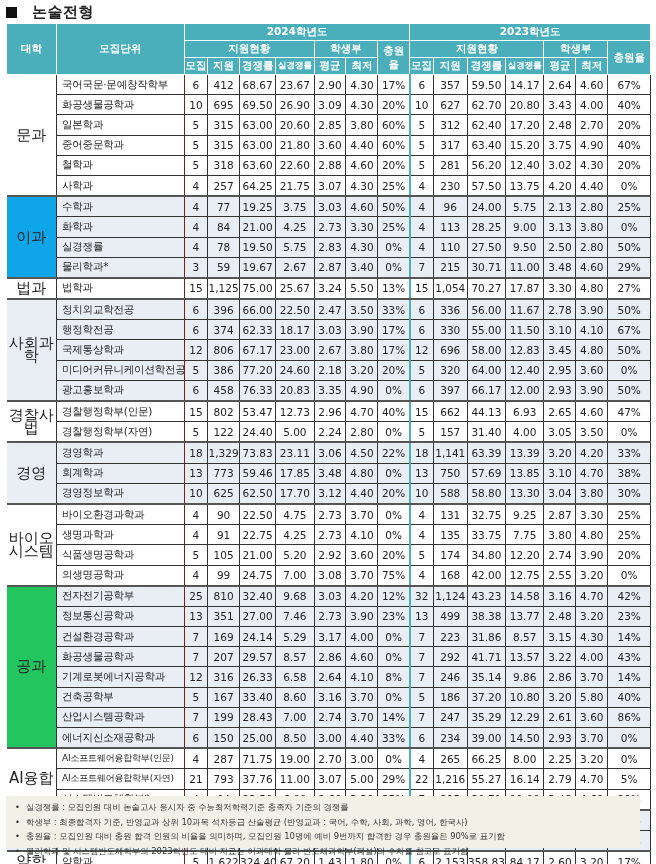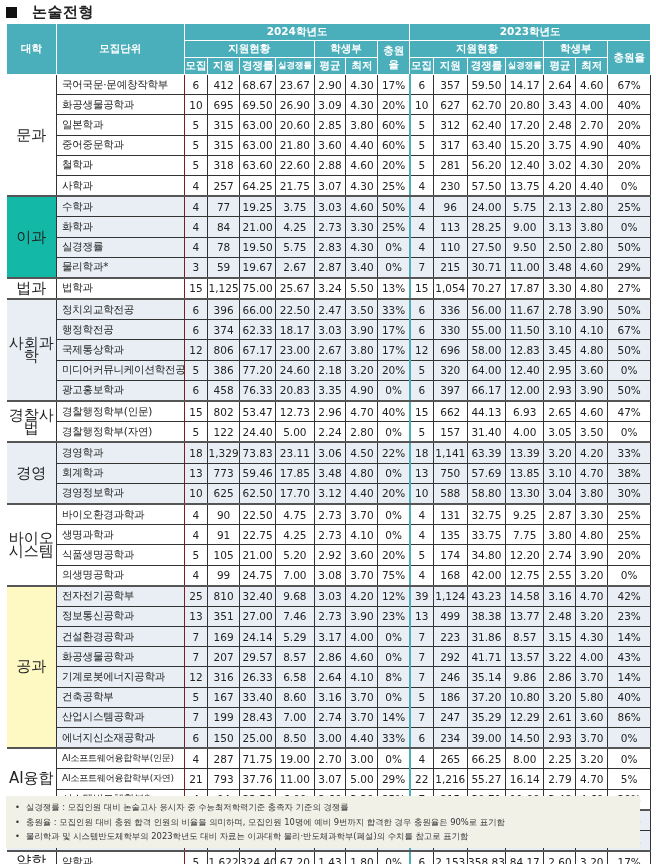--- a/index.html
+++ b/index.html
@@ -177,21 +177,21 @@
         <td>25%</td>
         <td class="sep">4</td>
         <td>230</td>
         <td>57.50</td>
         <td>13.75</td>
         <td>4.20</td>
         <td>4.40</td>
         <td>0%</td>
       </tr>
       <tr class="alt">
-        <td rowspan="4" class="college" style="white-space: pre-line; line-height: 13px; background: #14b8a6; border-bottom: 2px solid rgb(85, 85, 85);">이과</td>
+        <td rowspan="4" class="college" style="white-space: pre-line; line-height: 13px; background: #0ea5e9; border-bottom: 2px solid rgb(85, 85, 85);">이과</td>
         <td class="name namecol">수학과</td>
         <td>4</td>
         <td>77</td>
         <td>19.25</td>
         <td>3.75</td>
         <td>3.03</td>
         <td>4.60</td>
         <td>50%</td>
         <td class="sep">4</td>
         <td>96</td>
@@ -507,30 +507,30 @@
         <td>75%</td>
         <td class="sep">4</td>
         <td>168</td>
         <td>42.00</td>
         <td>12.75</td>
         <td>2.55</td>
         <td>3.20</td>
         <td>0%</td>
       </tr>
       <tr class="alt">
-        <td rowspan="8" class="college" style="white-space: pre-line; line-height: 13px; background: #fef9c3; border-bottom: 2px solid rgb(85, 85, 85);">공과</td>
+        <td rowspan="8" class="college" style="white-space: pre-line; line-height: 13px; background: #22c55e; border-bottom: 2px solid rgb(85, 85, 85);">공과</td>
         <td class="name namecol">전자전기공학부</td>
         <td>25</td>
         <td>810</td>
         <td>32.40</td>
         <td>9.68</td>
         <td>3.03</td>
         <td>4.20</td>
         <td>12%</td>
-        <td class="sep">39</td>
+        <td class="sep">32</td>
         <td>1,124</td>
         <td>43.23</td>
         <td>14.58</td>
         <td>3.16</td>
         <td>4.70</td>
         <td>42%</td>
       </tr>
       <tr class="alt">
         <td class="name namecol">정보통신공학과</td>
         <td>13</td>
@@ -754,16 +754,17 @@
         <td>2.60</td>
         <td>3.20</td>
         <td>17%</td>
       </tr>
     </tbody>
 </table>
 
 <div class="notes">
   <ul>
     <li>실경쟁률 : 모집인원 대비 논술고사 응시자 중 수능최저학력기준 충족자 기준의 경쟁률</li>
+    <li>학생부 : 최종합격자 기준, 반영교과 상위 10과목 석차등급 산술평균 (반영교과 : 국어, 수학, 사회, 과학, 영어, 한국사)</li>
     <li>충원율 : 모집인원 대비 충원 합격 인원의 비율을 의미하며, 모집인원 10명에 예비 9번까지 합격한 경우 충원율은 90%로 표기함</li>
     <li>물리학과 및 시스템반도체학부의 2023학년도 대비 자료는 이과대학 물리·반도체과학부(폐설)의 수치를 참고로 표기함</li>
   </ul>
 </div>
 
 </body></html>

